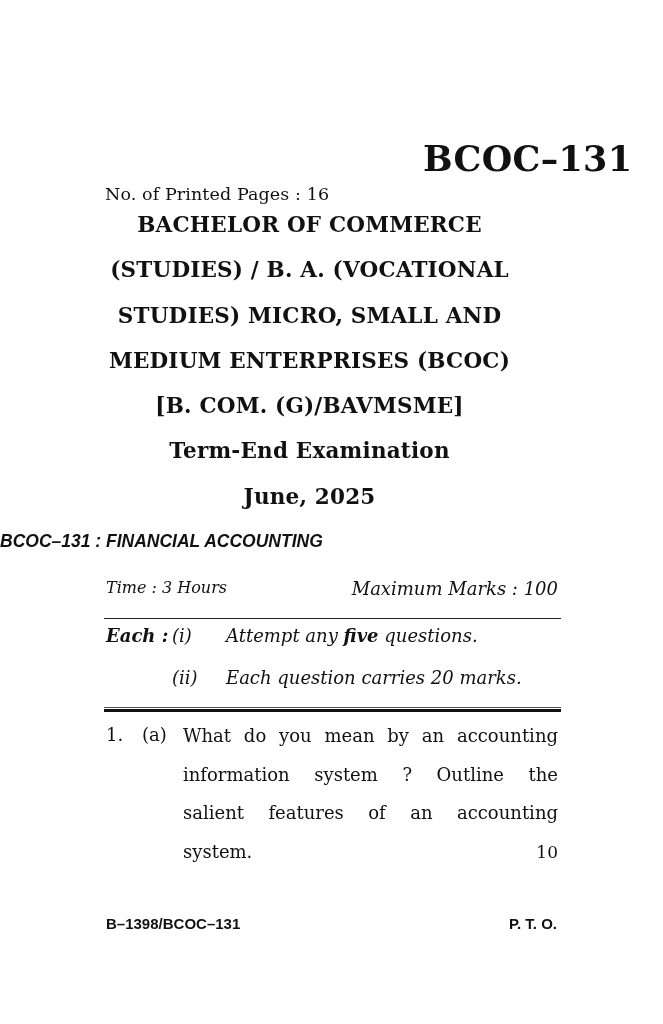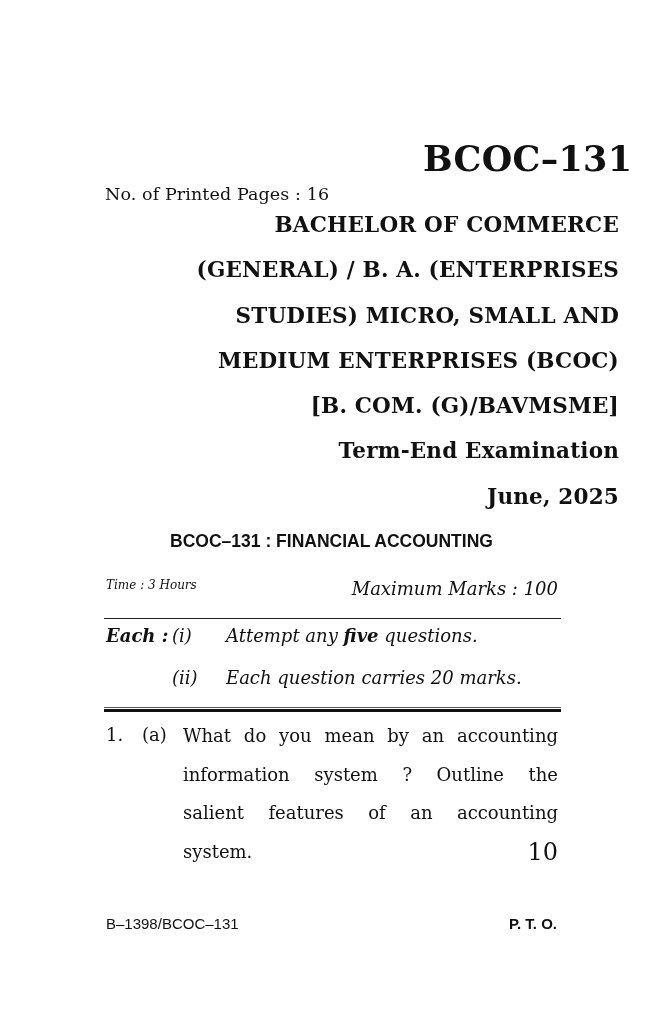--- a/index.html
+++ b/index.html
@@ -24,37 +24,37 @@
       margin-top: 36px;
     }
     .paper-code {
       left: 423px; top: 138px;
       font-size: 35px;
       font-weight: bold;
       letter-spacing: 0.3px;
     }
     .title-line {
       left: 0; width: 619px;
-      text-align: right;
+      text-align: center;
       font-weight: bold;
       font-size: 21.5px;
       letter-spacing: 0.2px;
     }
     .subject {
       left: 0; width: 663px;
-      text-align: center;
       font-family: "Liberation Sans", sans-serif;
       font-weight: bold;
       font-size: 17.5px;
       top: 531px;
+      font-style: italic;
     }
     .meta-time {
       left: 106px; top: 578px;
       font-style: italic;
-      font-size: 12px;
+      font-size: 16px;
     }
     .meta-marks {
       right: 105px; top: 578px;
       font-style: italic;
       font-size: 18px;
     }
     .rule-single {
       left: 104px; width: 457px; top: 618px;
       height: 1px;
       background: #222;
@@ -98,44 +98,44 @@
       font-size: 18px;
       text-align: justify;
       text-align-last: justify;
       height: 24px;
       line-height: 24px;
       white-space: nowrap;
     }
     .q-line.last { text-align-last: left; }
     .q-marks {
       right: 105px; top: 840px;
-      font-size: 24px;
+      font-size: 17px;
       line-height: 24px;
     }
     .footer-code {
       left: 106px; top: 915px;
       font-family: "Liberation Sans", sans-serif;
-      font-weight: normal;
+      font-weight: bold;
       font-size: 15px;
     }
     .footer-pto {
       right: 106px; top: 915px;
       font-family: "Liberation Sans", sans-serif;
       font-weight: bold;
       font-size: 15px;
     }
   </style>
 </head>
 <body>
 
 <div class="abs printed-pages">No. of Printed Pages : 16</div>
 <div class="abs paper-code">BCOC–131</div>
 
 <div class="abs title-line" style="top:212px">BACHELOR OF COMMERCE</div>
-<div class="abs title-line" style="top:257px">(GENERAL) / B. A. (ENTERPRISES</div>
+<div class="abs title-line" style="top:257px">(STUDIES) / B. A. (VOCATIONAL</div>
 <div class="abs title-line" style="top:303px">STUDIES) MICRO, SMALL AND</div>
 <div class="abs title-line" style="top:348px">MEDIUM ENTERPRISES (BCOC)</div>
 <div class="abs title-line" style="top:393px">[B. COM. (G)/BAVMSME]</div>
 <div class="abs title-line" style="top:438px">Term-End Examination</div>
 <div class="abs title-line" style="top:484px">June, 2025</div>
 <div class="abs subject">BCOC–131 : FINANCIAL ACCOUNTING</div>
 
 <div class="abs meta-time">Time : 3 Hours</div>
 <div class="abs meta-marks">Maximum Marks : 100</div>
 <div class="abs rule-single"></div>

